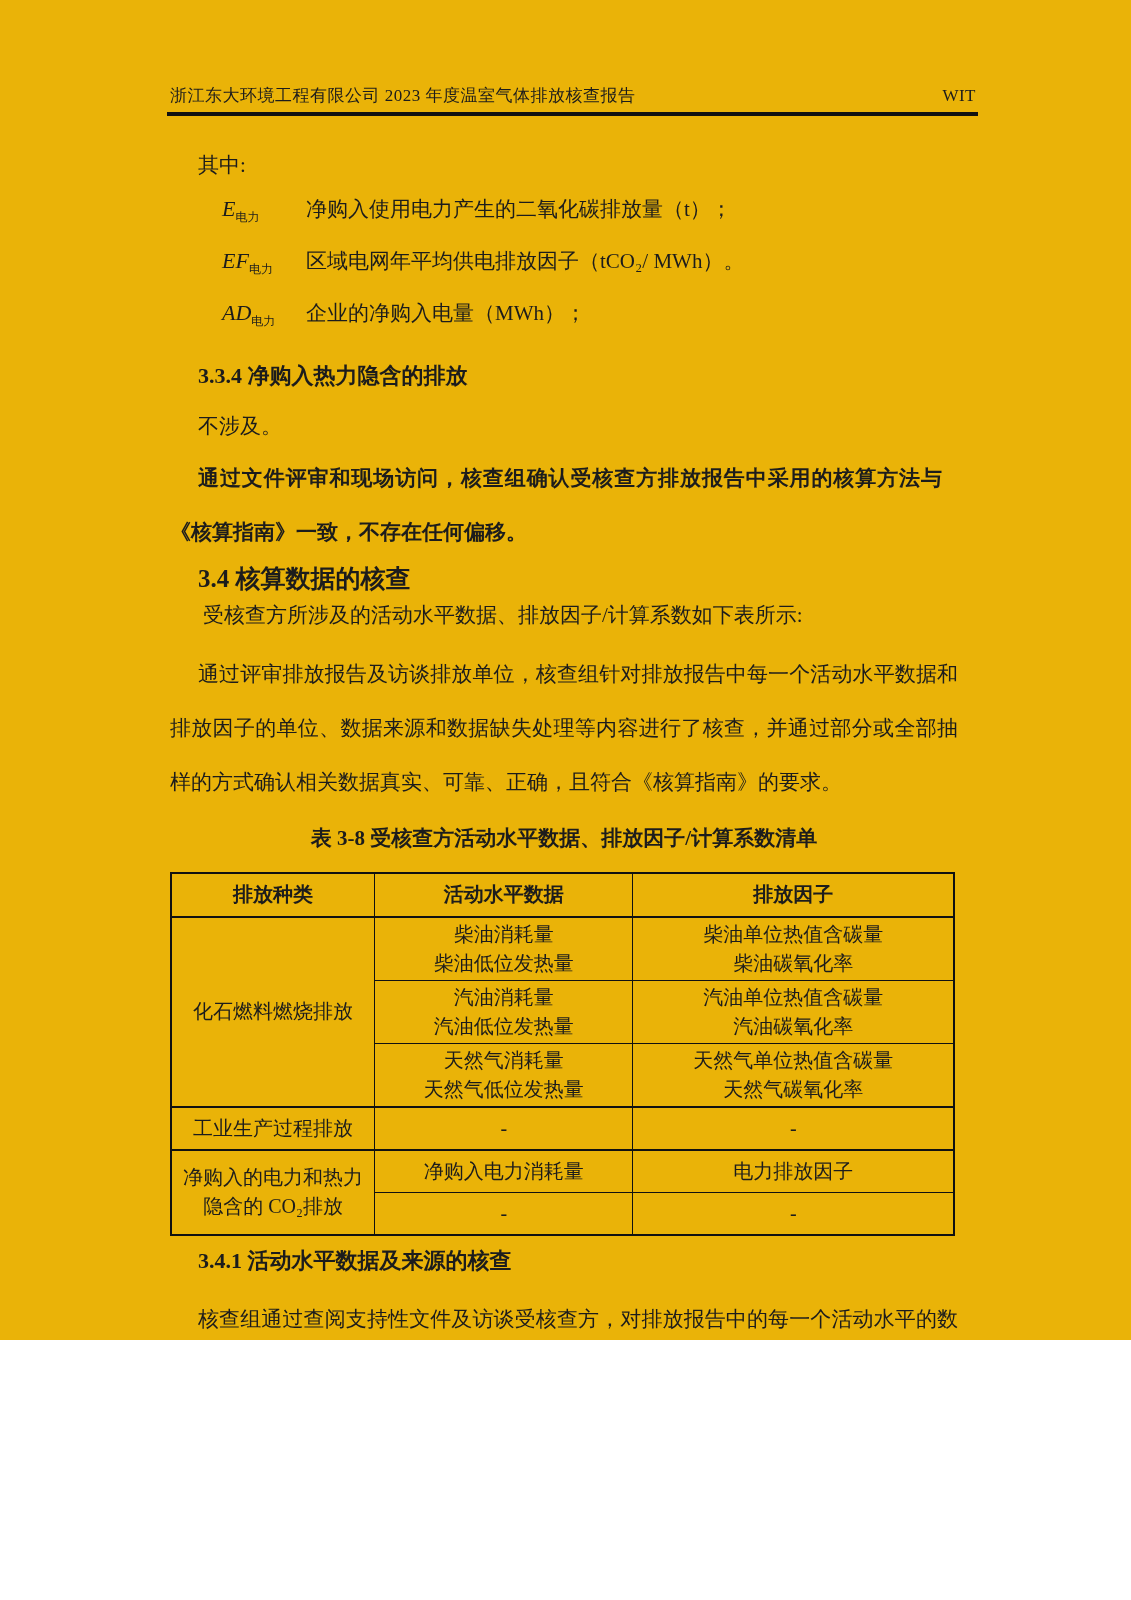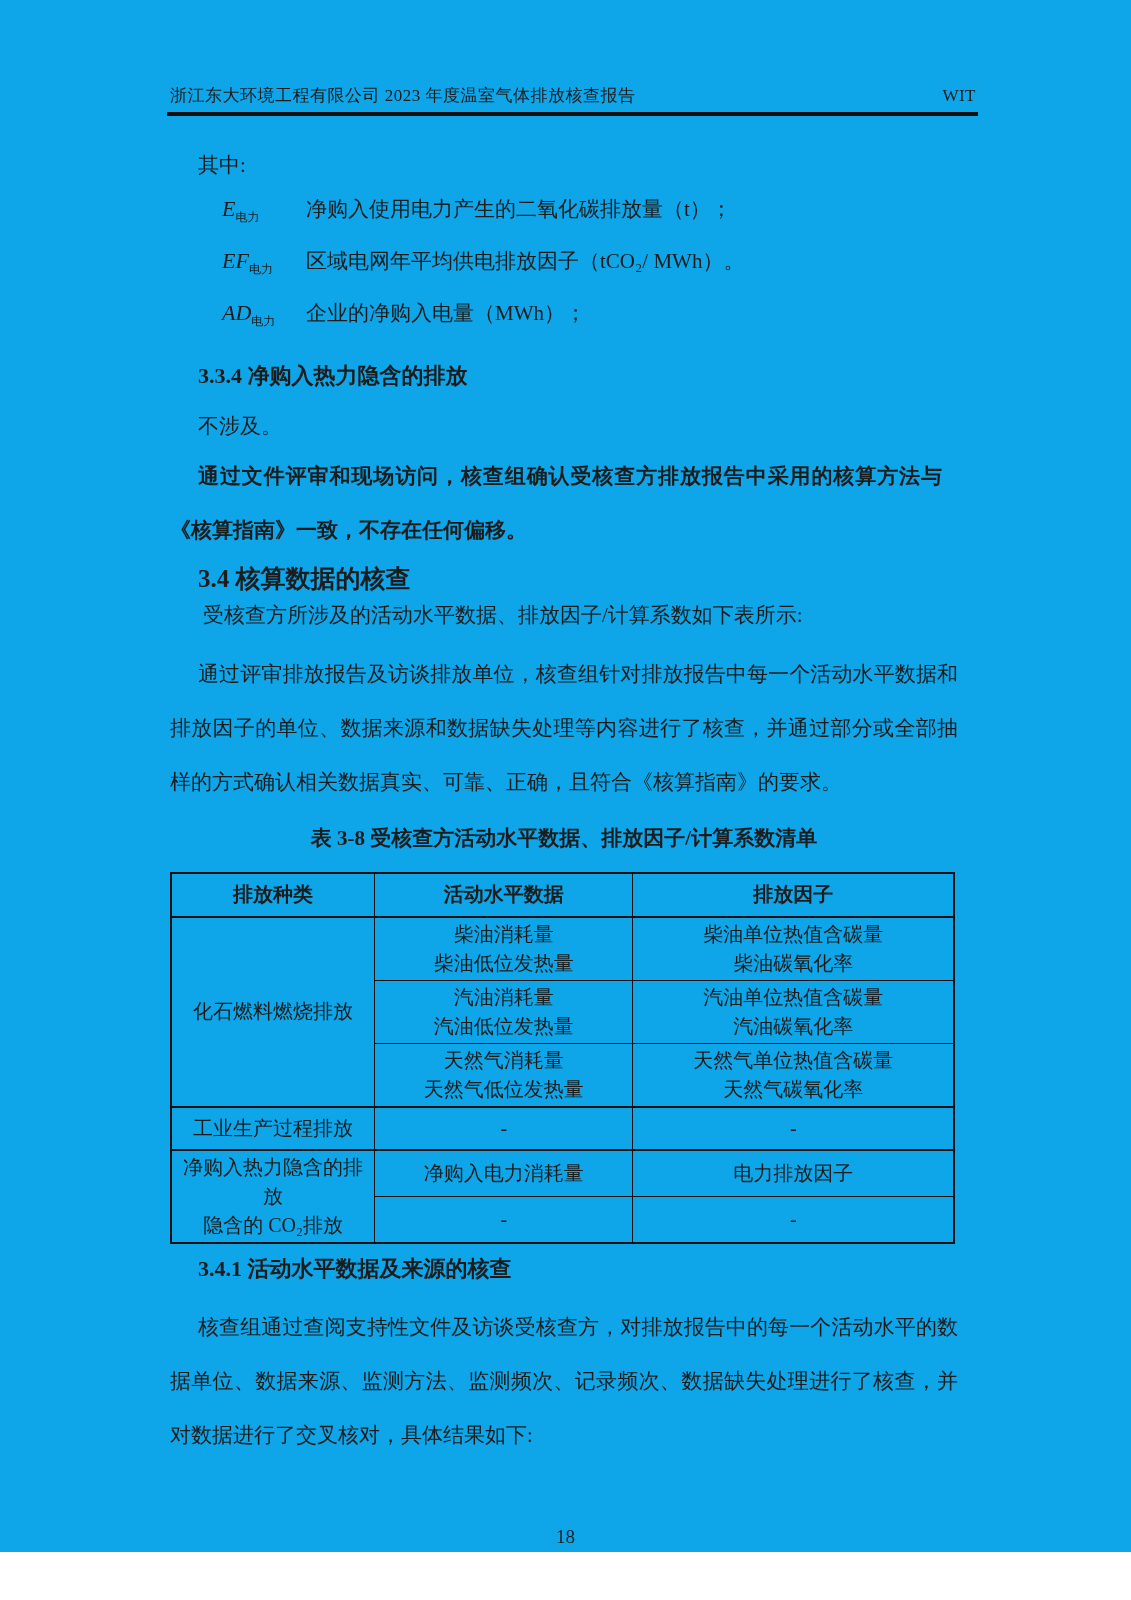--- a/index.html
+++ b/index.html
@@ -1,19 +1,19 @@
 <!DOCTYPE html>
 <html><head>
 <meta charset="utf-8">
 <style>
   html,body{margin:0;padding:0;background:#ffffff;}
   .page{
     position:relative;
-    width:1131px;height:1552px;
-    background:#0ea5e9;
+    width:1131px;height:1340px;
+    background:#eab308;
     color:#1c1c1c;
     font-family:"Liberation Serif","DejaVu Serif",serif;
     overflow:hidden;
   }
   
   .header{
     position:absolute;top:84px;left:170px;right:155px;
     display:flex;justify-content:space-between;align-items:baseline;
     font-size:17px;letter-spacing:.5px;
   }
@@ -28,21 +28,21 @@
   }
   .among{margin:18px 0 0 28px;line-height:30px;}
   .def-row{display:flex;align-items:baseline;margin:14px 0 0 52px;line-height:30px;}
   .def-sym{width:84px;flex:0 0 84px;}
   .def-sym .sym{font-style:italic;font-size:22px;}
   .def-sym sub{font-size:12px;font-style:normal;}
   .h-small{margin:24px 0 0 28px;font-size:22px;font-weight:bold;line-height:30px;}
   .plain{margin:20px 0 0 28px;line-height:30px;}
   .bold-para{
     margin:10px 16px 0 0;font-weight:bold;line-height:54px;
-    text-align:justify;text-indent:28px;font-family:Liberation Mono, monospace;
+    text-align:justify;text-indent:28px;
   }
   .h-big{margin:2px 0 8px 28px;font-size:25px;font-weight:bold;line-height:36px;}
   .para{
     margin:16px 0 0 0;line-height:54px;
     text-align:justify;text-indent:28px;
   }
   .lead{margin:-6px 0 0 0;line-height:32px;text-indent:33px;text-align:left;}
   .caption{margin:13px 0 0 0;line-height:32px;font-weight:bold;text-align:center;font-size:21px;}
   
   table.verif{
@@ -155,21 +155,21 @@
           <div class="cell-line">天然气碳氧化率</div>
         </td>
       </tr>
       <tr class="group-top">
         <td class="single">工业生产过程排放</td>
         <td class="single">-</td>
         <td class="single">-</td>
       </tr>
       <tr class="group-top">
         <td rowspan="2">
-          <div class="cell-line">净购入热力隐含的排放</div>
+          <div class="cell-line">净购入的电力和热力</div>
           <div class="cell-line">隐含的 CO₂排放</div>
         </td>
         <td class="single">净购入电力消耗量</td>
         <td class="single">电力排放因子</td>
       </tr>
       <tr>
         <td class="single">-</td>
         <td class="single">-</td>
       </tr>
     </tbody>

